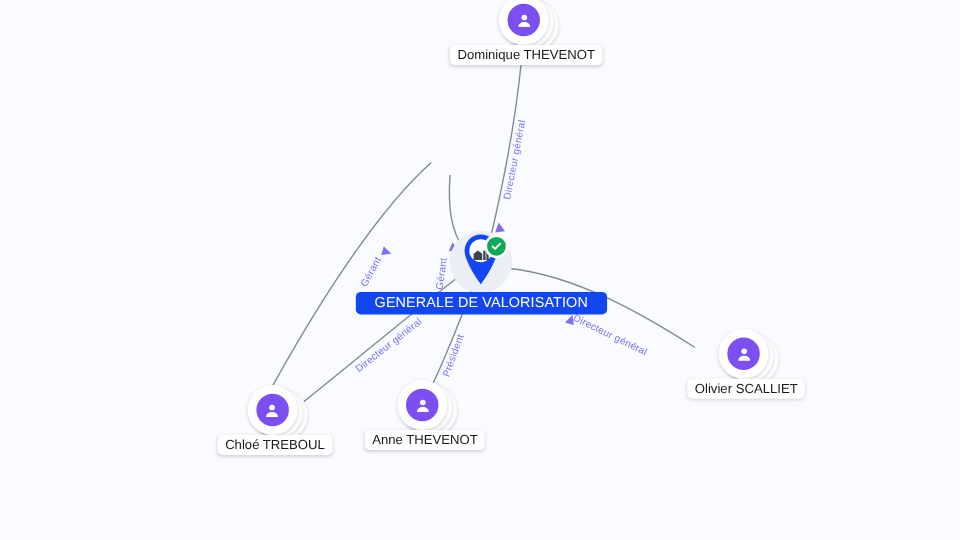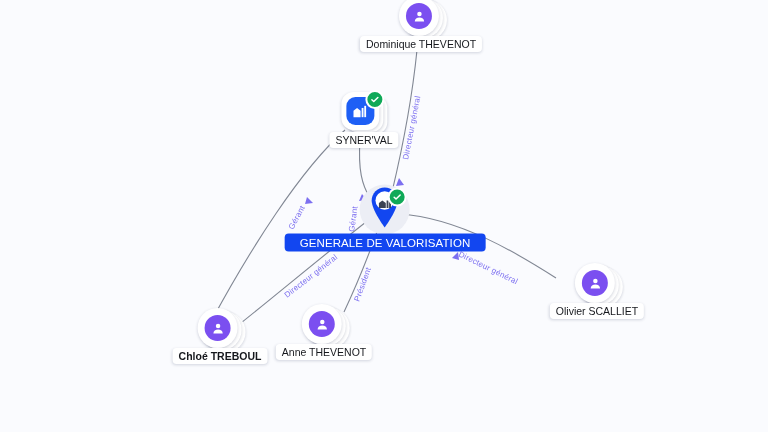--- a/index.html
+++ b/index.html
@@ -218,40 +218,20 @@
       <div class="avatar-circle">
         <svg viewBox="0 0 24 24" fill="#ffffff">
             <circle cx="12" cy="8" r="3.6"></circle>
             <path d="M4.5 20c0-4.2 3.4-6.4 7.5-6.4s7.5 2.2 7.5 6.4z"></path>
           </svg>
       </div>
     </div>
     <div class="node-label">Dominique THEVENOT</div>
   </div>
 
-  <div class="node" style="left:364px; top:120px;">
-    <div class="company-stack">
-      <div class="card c3"></div>
-      <div class="card c2"></div>
-      <div class="card c1"></div>
-      <div class="company-icon">
-        <svg viewBox="0 0 24 24" fill="#ffffff">
-          <path d="M3 20V11l5-4 5 4v9z"></path>
-            <rect x="14.5" y="7" width="2.6" height="13"></rect>
-            <rect x="18.2" y="4" width="2.6" height="16"></rect>
-        </svg>
-      </div>
-      <div class="check-badge" style="left:24px; top:-2px;">
-        <svg viewBox="0 0 24 24" fill="none" stroke="#ffffff" stroke-width="4" stroke-linecap="round" stroke-linejoin="round">
-            <path d="M4 12.5l5 5 11-11"></path>
-          </svg>
-      </div>
-    </div>
-    <div class="node-label">SYNER'VAL</div>
-  </div>
 
   <div class="node" style="left:385px; top:218px;">
     <div class="pin-wrap">
       <div class="pin-halo"></div>
       <div class="pin">
         <svg viewBox="0 0 34 44">
           <path d="M17 2C9.8 2 4 7.8 4 15c0 9.4 13 27 13 27s13-17.6 13-27C30 7.8 24.2 2 17 2z" fill="#1246f0"></path>
           <circle cx="17" cy="15" r="9.2" fill="#ffffff"></circle>
         </svg>
       </div>
@@ -279,36 +259,36 @@
       <div class="avatar-circle">
         <svg viewBox="0 0 24 24" fill="#ffffff">
             <circle cx="12" cy="8" r="3.6"></circle>
             <path d="M4.5 20c0-4.2 3.4-6.4 7.5-6.4s7.5 2.2 7.5 6.4z"></path>
           </svg>
       </div>
     </div>
     <div class="node-label">Olivier SCALLIET</div>
   </div>
 
-  <div class="node" style="left:324px; top:332px;">
+  <div class="node" style="left:340px; top:332px;">
     <div class="stack">
       <div class="card c3"></div>
       <div class="card c2"></div>
       <div class="card c1"></div>
       <div class="avatar-circle">
         <svg viewBox="0 0 24 24" fill="#ffffff">
             <circle cx="12" cy="8" r="3.6"></circle>
             <path d="M4.5 20c0-4.2 3.4-6.4 7.5-6.4s7.5 2.2 7.5 6.4z"></path>
           </svg>
       </div>
     </div>
     <div class="node-label">Anne THEVENOT</div>
   </div>
 
-  <div class="node" style="left:220px; top:336px;font-weight:bold;">
+  <div class="node" style="left:220px; top:336px;">
     <div class="stack">
       <div class="card c3"></div>
       <div class="card c2"></div>
       <div class="card c1"></div>
       <div class="avatar-circle">
         <svg viewBox="0 0 24 24" fill="#ffffff">
             <circle cx="12" cy="8" r="3.6"></circle>
             <path d="M4.5 20c0-4.2 3.4-6.4 7.5-6.4s7.5 2.2 7.5 6.4z"></path>
           </svg>
       </div>

